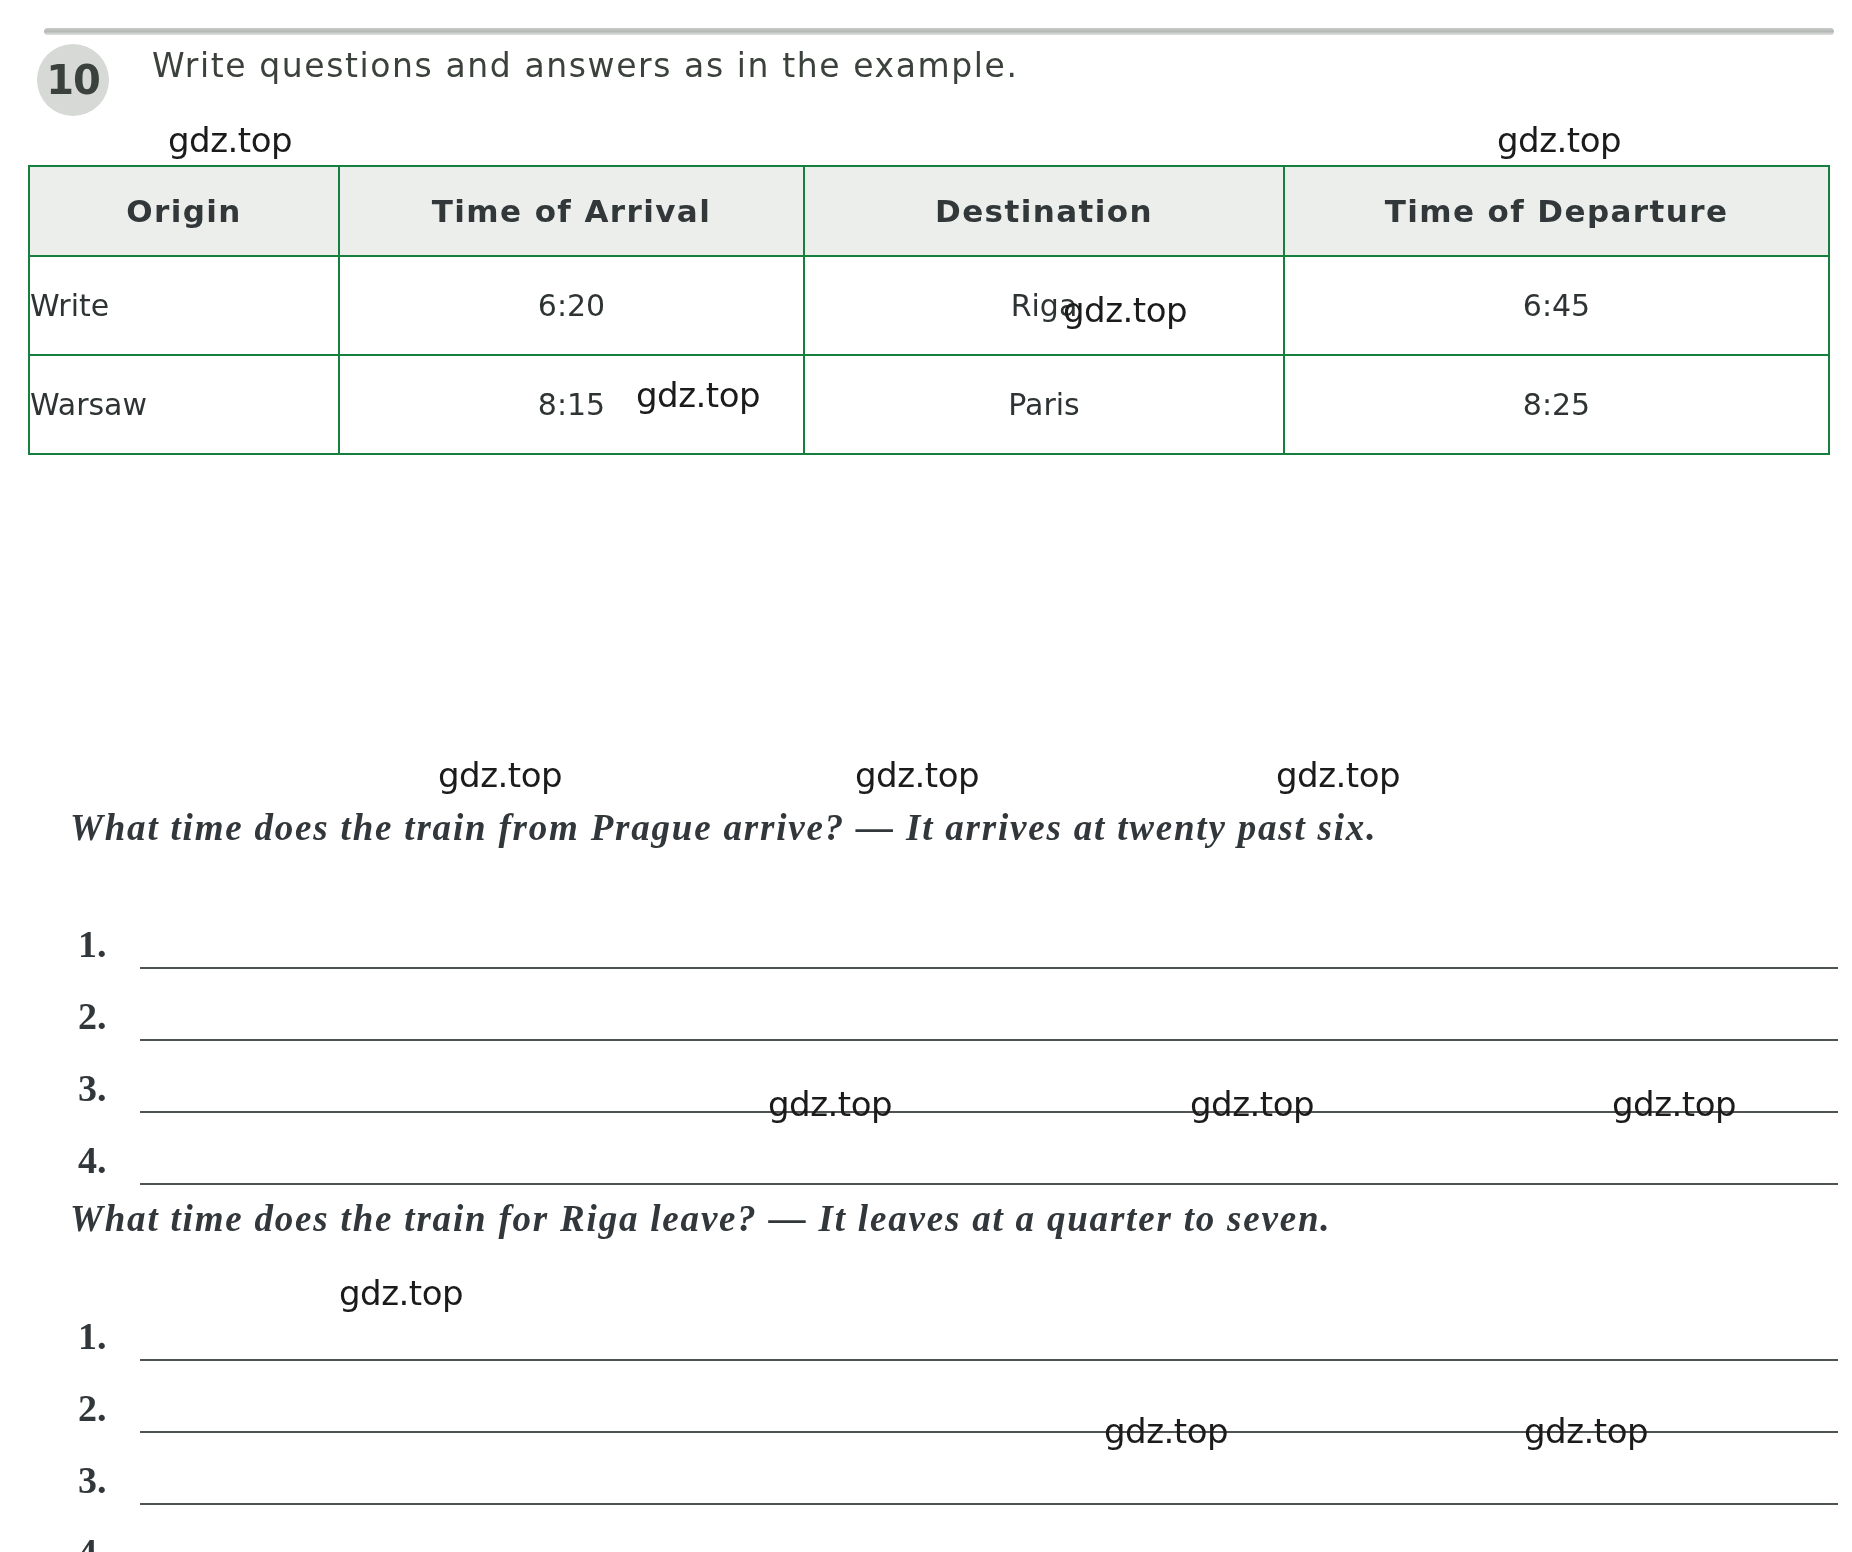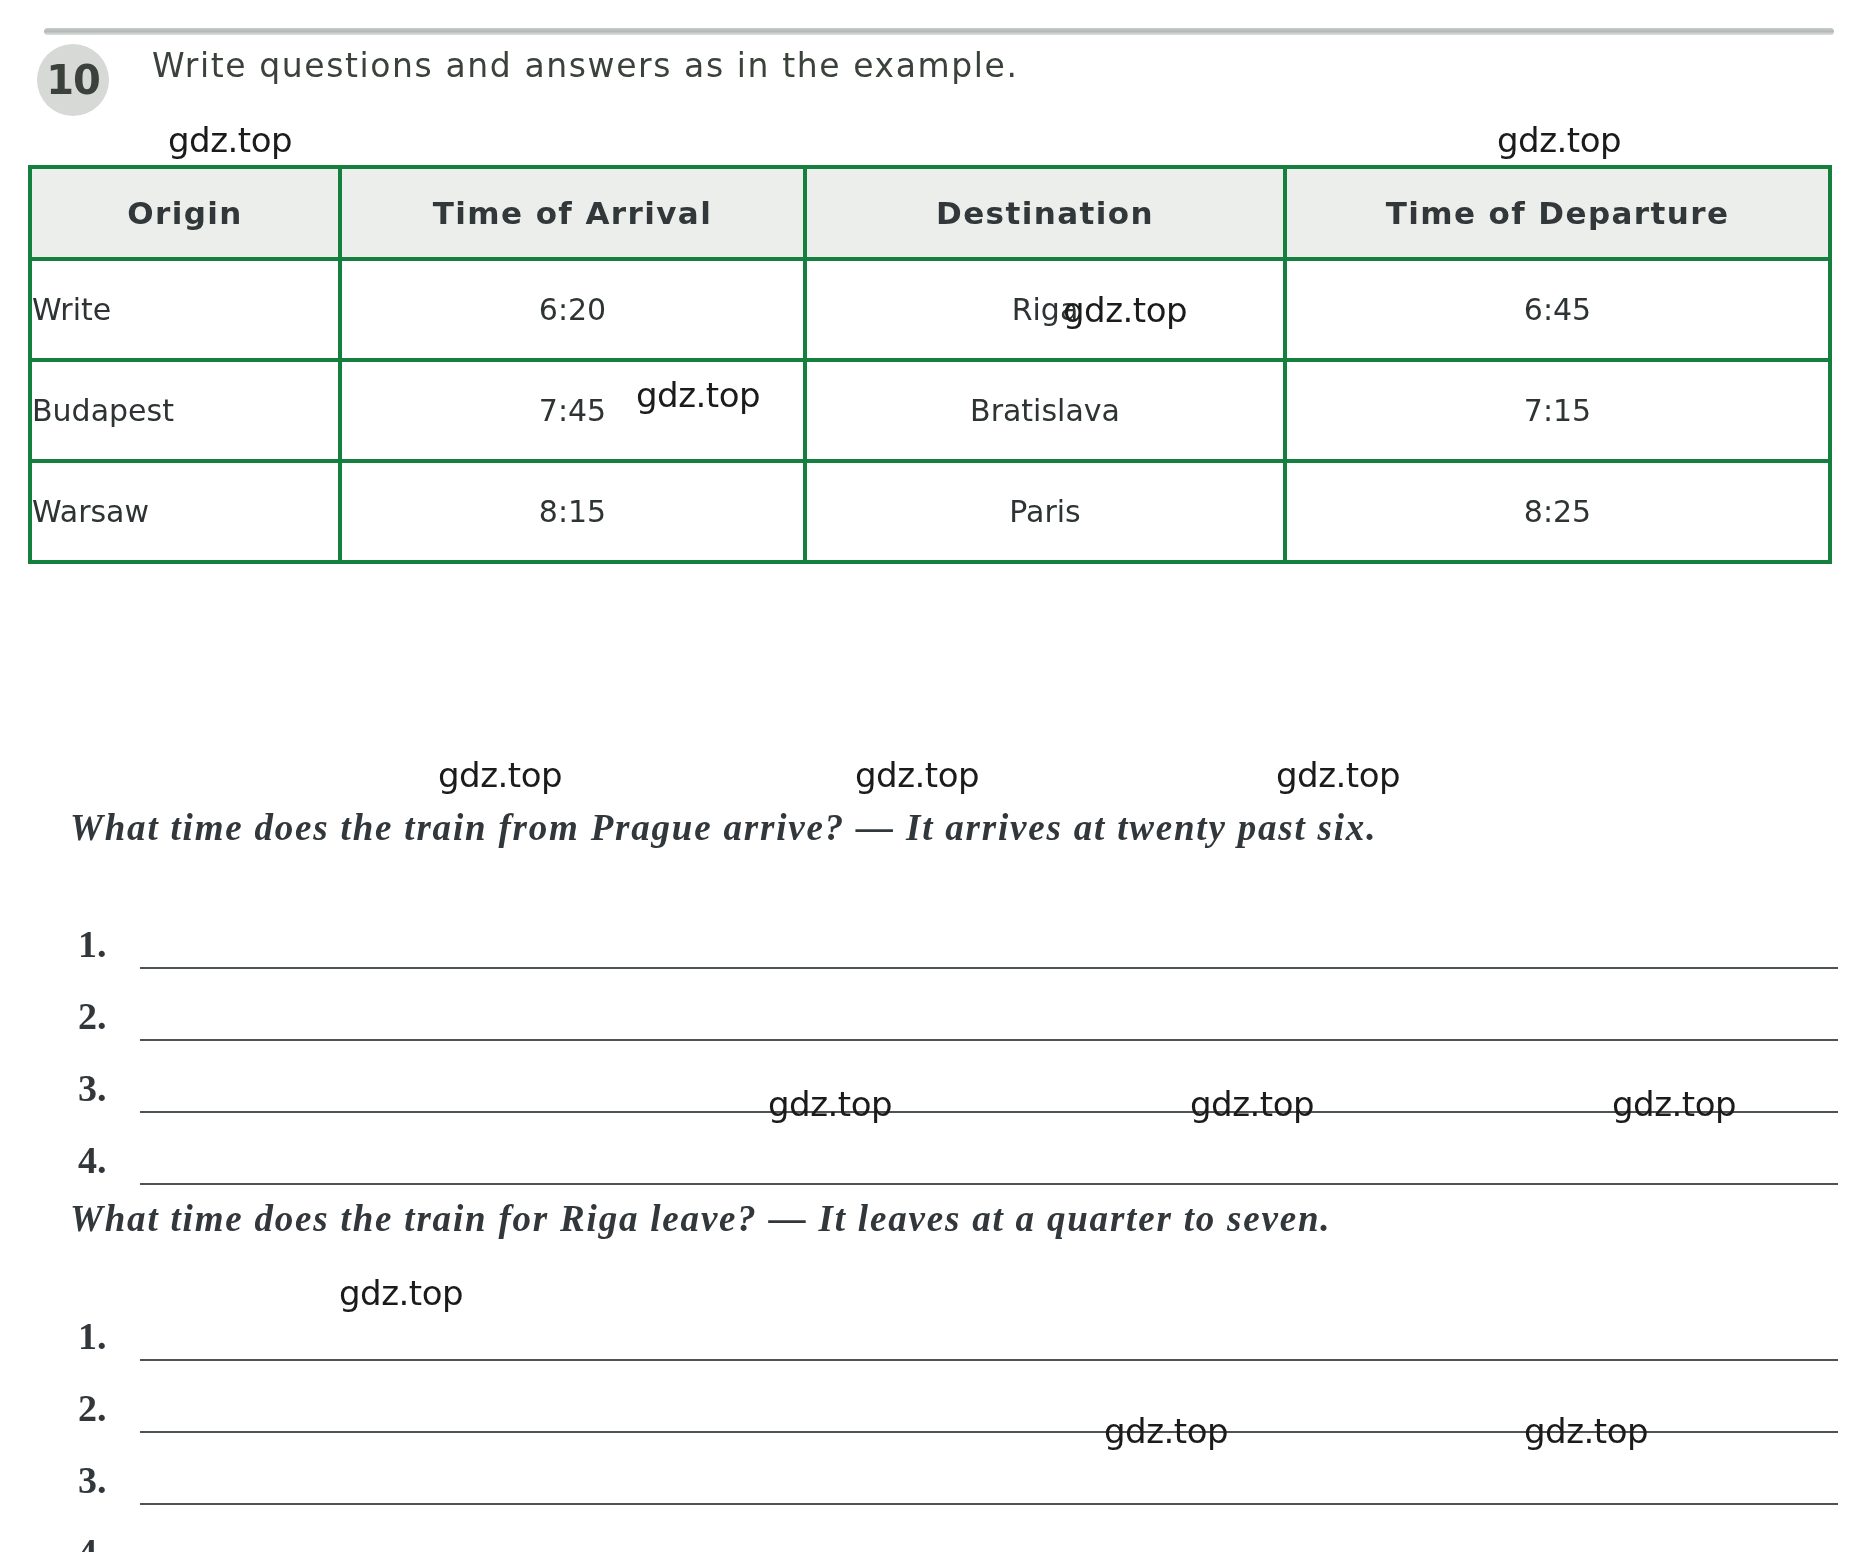--- a/index.html
+++ b/index.html
@@ -70,21 +70,21 @@
     left: 28px;
     top: 165px;
     width: 1800px;
   }
   table.sched {
     border-collapse: collapse;
     width: 1800px;
     table-layout: fixed;
   }
   table.sched th, table.sched td {
-    border: 4px solid #15803d;
+    border: 2px solid #15803d;
     padding: 0;
     font-family: "DejaVu Sans", sans-serif;
   }
   table.sched thead th {
     background: #eceeec;
     height: 88px;
     font-size: 31px;
     font-weight: bold;
     color: #32383a;
     letter-spacing: 1.4px;
@@ -193,26 +193,20 @@
         </tr>
       </thead>
       <tbody>
         <tr>
           <td class="origin">Write</td>
           <td class="ctr">6:20</td>
           <td class="ctr">Riga</td>
           <td class="ctr">6:45</td>
         </tr>
         <tr>
-          <td class="origin">Budapest</td>
-          <td class="ctr">7:45</td>
-          <td class="ctr">Bratislava</td>
-          <td class="ctr">7:15</td>
-        </tr>
-        <tr>
           <td class="origin">Warsaw</td>
           <td class="ctr">8:15</td>
           <td class="ctr">Paris</td>
           <td class="ctr">8:25</td>
         </tr>
       </tbody>
     </table>
   </div>
 
   <div class="example example-1">What  time  does  the  train  from  Prague  arrive?  —  It  arrives  at  twenty  past  six.</div>

